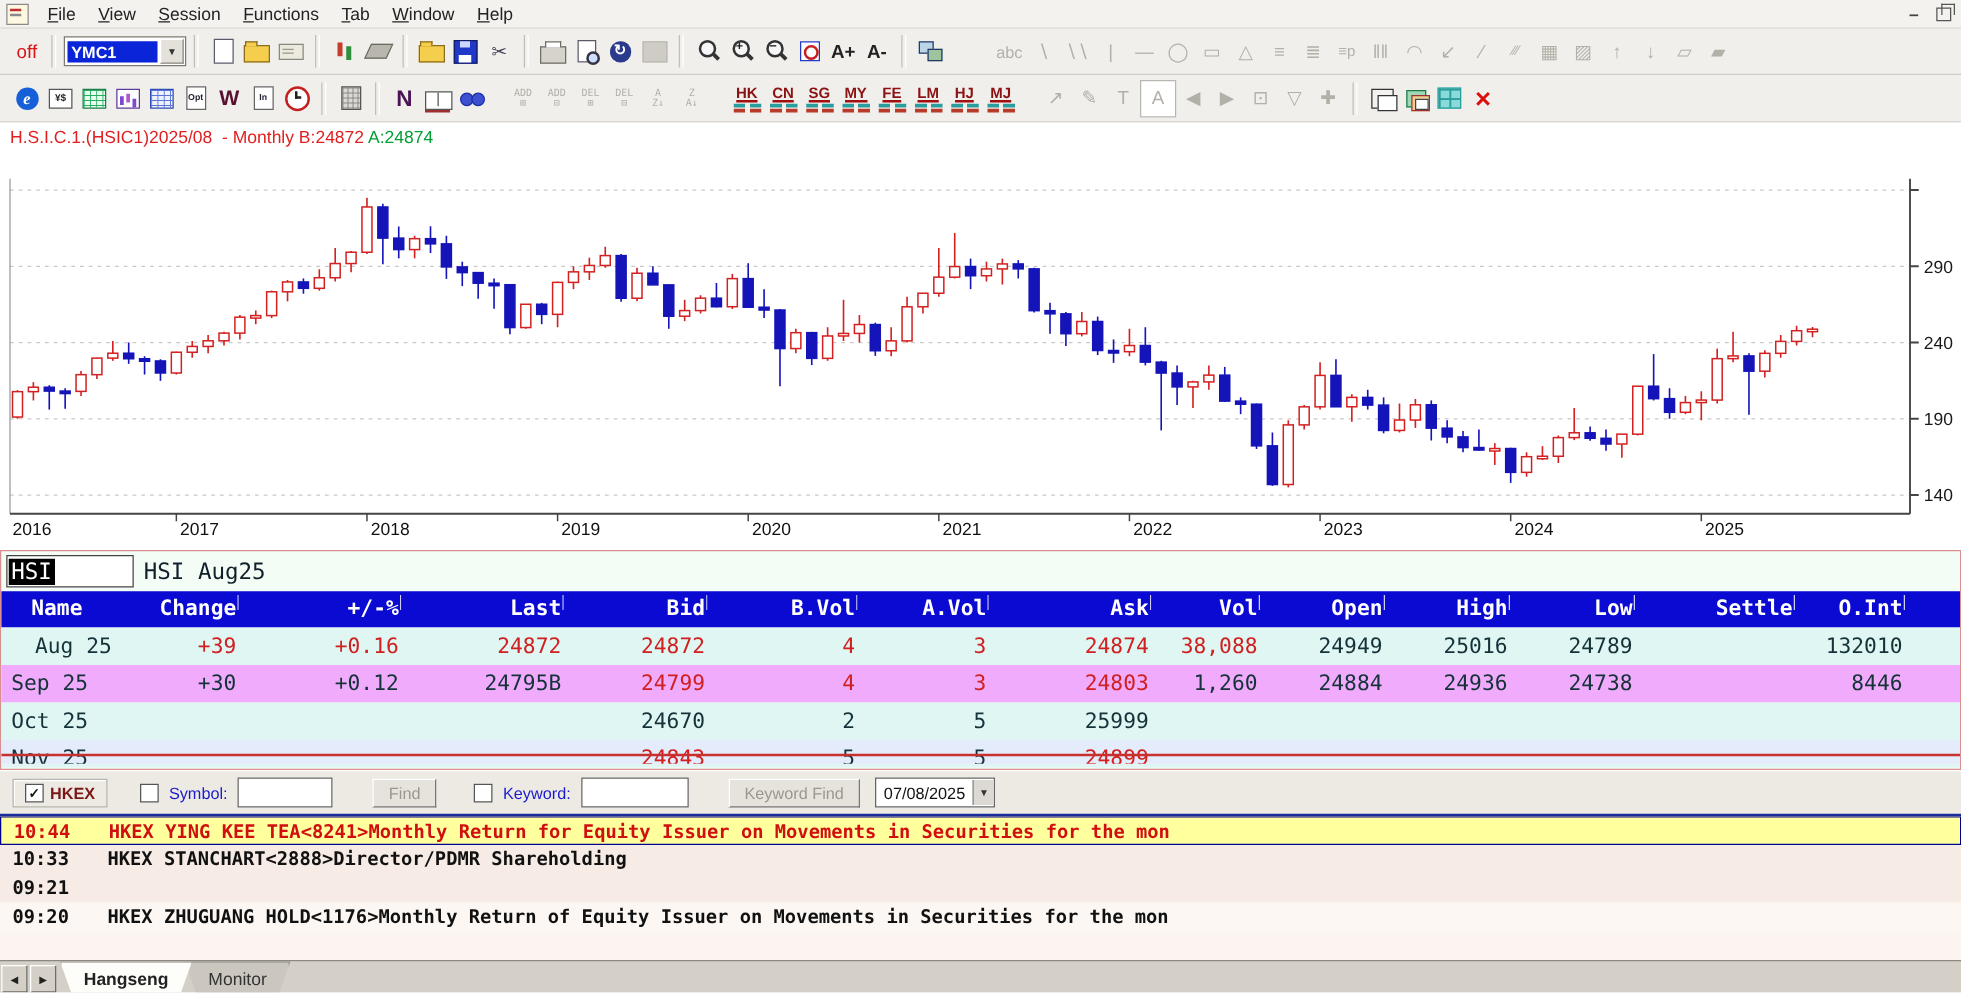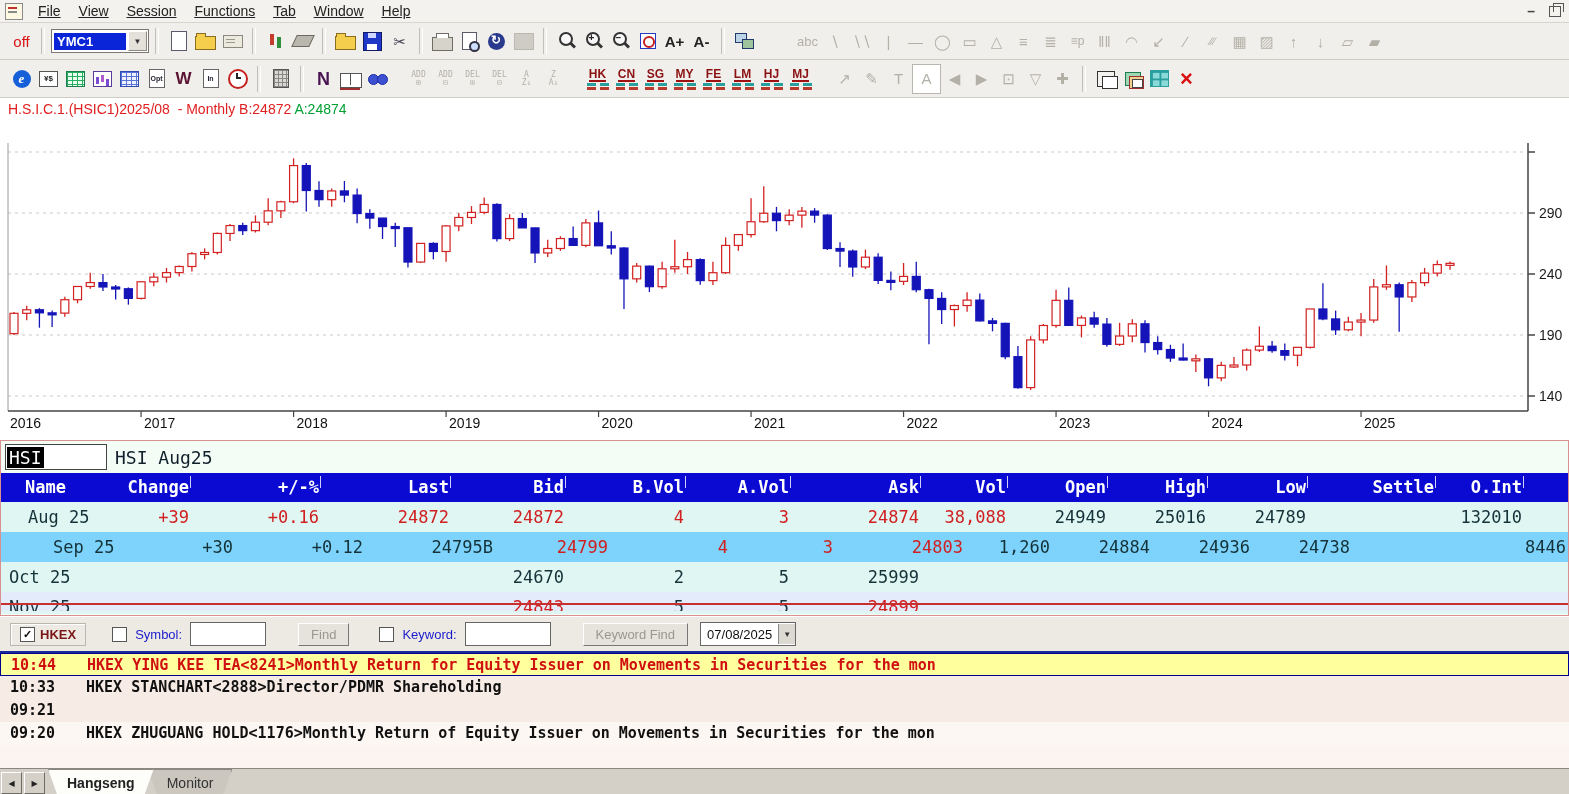--- a/index.html
+++ b/index.html
@@ -2,21 +2,21 @@
 <html><head>
 <meta charset="utf-8">
 <style>
   html,body{margin:0;padding:0;background:#fff;}
   .app{position:relative;width:1569px;height:794px;background:#f0eeea;overflow:hidden;
        font-family:"Liberation Sans",sans-serif;color:#222;}
   
   .menubar{height:22px;display:flex;align-items:center;background:#f4f2ef;border-bottom:1px solid #d8d5cf;font-size:14px;}
   .app-icon{width:16px;height:15px;margin:0 6px 0 5px;background:#fdf8e2;border:1px solid #8a8a8a;position:relative;}
   .app-icon::after{content:"";position:absolute;left:2px;top:3px;width:9px;height:2px;background:#c03030;box-shadow:0 4px 0 #8a8a8a;}
-  .menu-item{padding:2px 9px;cursor:default;text-decoration:underline;}
+  .menu-item{padding:2px 9px;cursor:default;}
   .menu-item u{text-decoration:underline;}
   .win-controls{margin-left:auto;margin-right:8px;display:flex;gap:14px;align-items:center;}
   .min-glyph{font-weight:bold;color:#444;}
   .restore-glyph{width:10px;height:9px;border:1px solid #555;position:relative;background:#f4f2ef;}
   .restore-glyph::before{content:"";position:absolute;left:3px;top:-4px;width:9px;height:8px;border:1px solid #555;border-bottom:none;}
   
   .toolbar{display:flex;align-items:center;background:#f1efec;border-bottom:1px solid #cfccc6;padding-left:8px;}
   .toolbar1{height:36px;}
   .toolbar2{height:37px;}
   .tsep{width:2px;height:26px;border-left:1px solid #c2bfb8;border-right:1px solid #fff;margin:0 6px;}
@@ -758,21 +758,21 @@
           <span class="qcell c-r" style="width: 120px;">4</span>
           <span class="qcell c-r" style="width: 105px;">3</span>
           <span class="qcell c-r" style="width: 130px;">24874</span>
           <span class="qcell c-r" style="width: 87px;">38,088</span>
           <span class="qcell c-k" style="width: 100px;">24949</span>
           <span class="qcell c-k" style="width: 100px;">25016</span>
           <span class="qcell c-k" style="width: 100px;">24789</span>
           <span class="qcell c-k" style="width: 128px;"></span>
           <span class="qcell c-k" style="width: 88px;">132010</span>
         </div>
-        <div class="qrow" style="background: #7dd3fc; padding-left: 44px;">
+        <div class="qrow" style="background: #f0abfc;">
           <span class="qcell left c-k" style="width: 90px;">Sep 25</span>
           <span class="qcell c-k" style="width: 100px;">+30</span>
           <span class="qcell c-k" style="width: 130px;">+0.12</span>
           <span class="qcell c-k" style="width: 130px;">24795B</span>
           <span class="qcell c-r" style="width: 115px;">24799</span>
           <span class="qcell c-r" style="width: 120px;">4</span>
           <span class="qcell c-r" style="width: 105px;">3</span>
           <span class="qcell c-r" style="width: 130px;">24803</span>
           <span class="qcell c-k" style="width: 87px;">1,260</span>
           <span class="qcell c-k" style="width: 100px;">24884</span>

